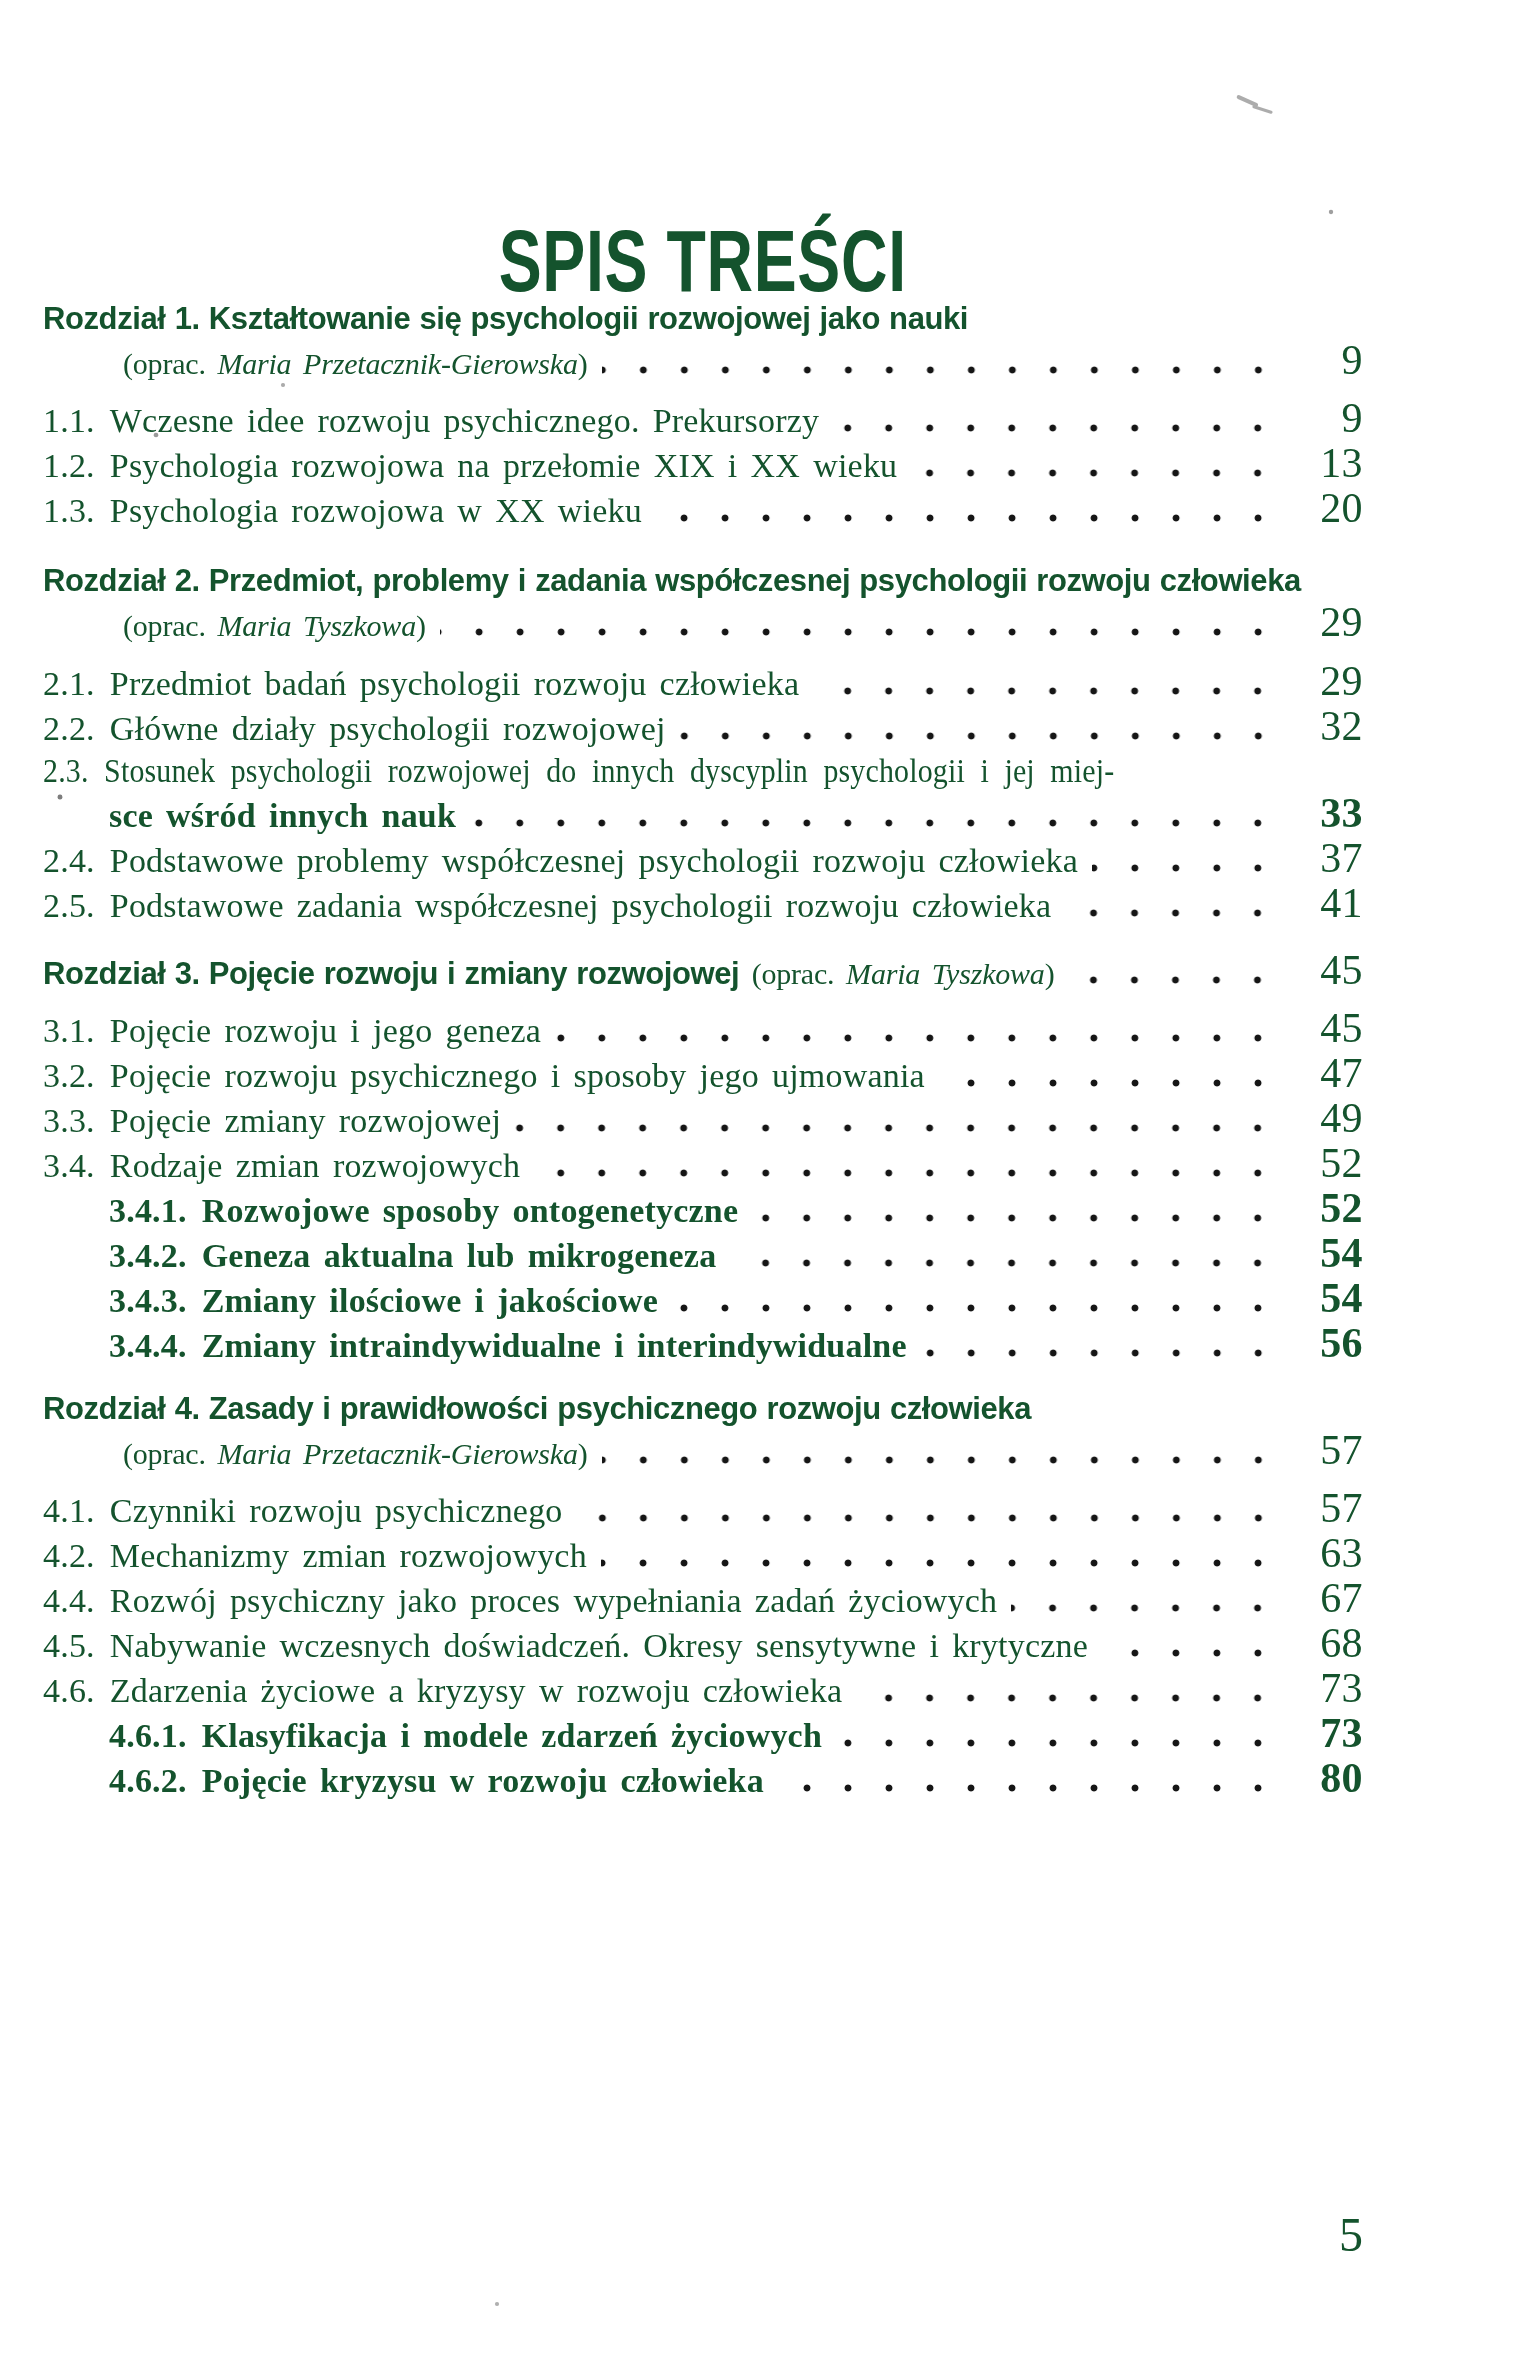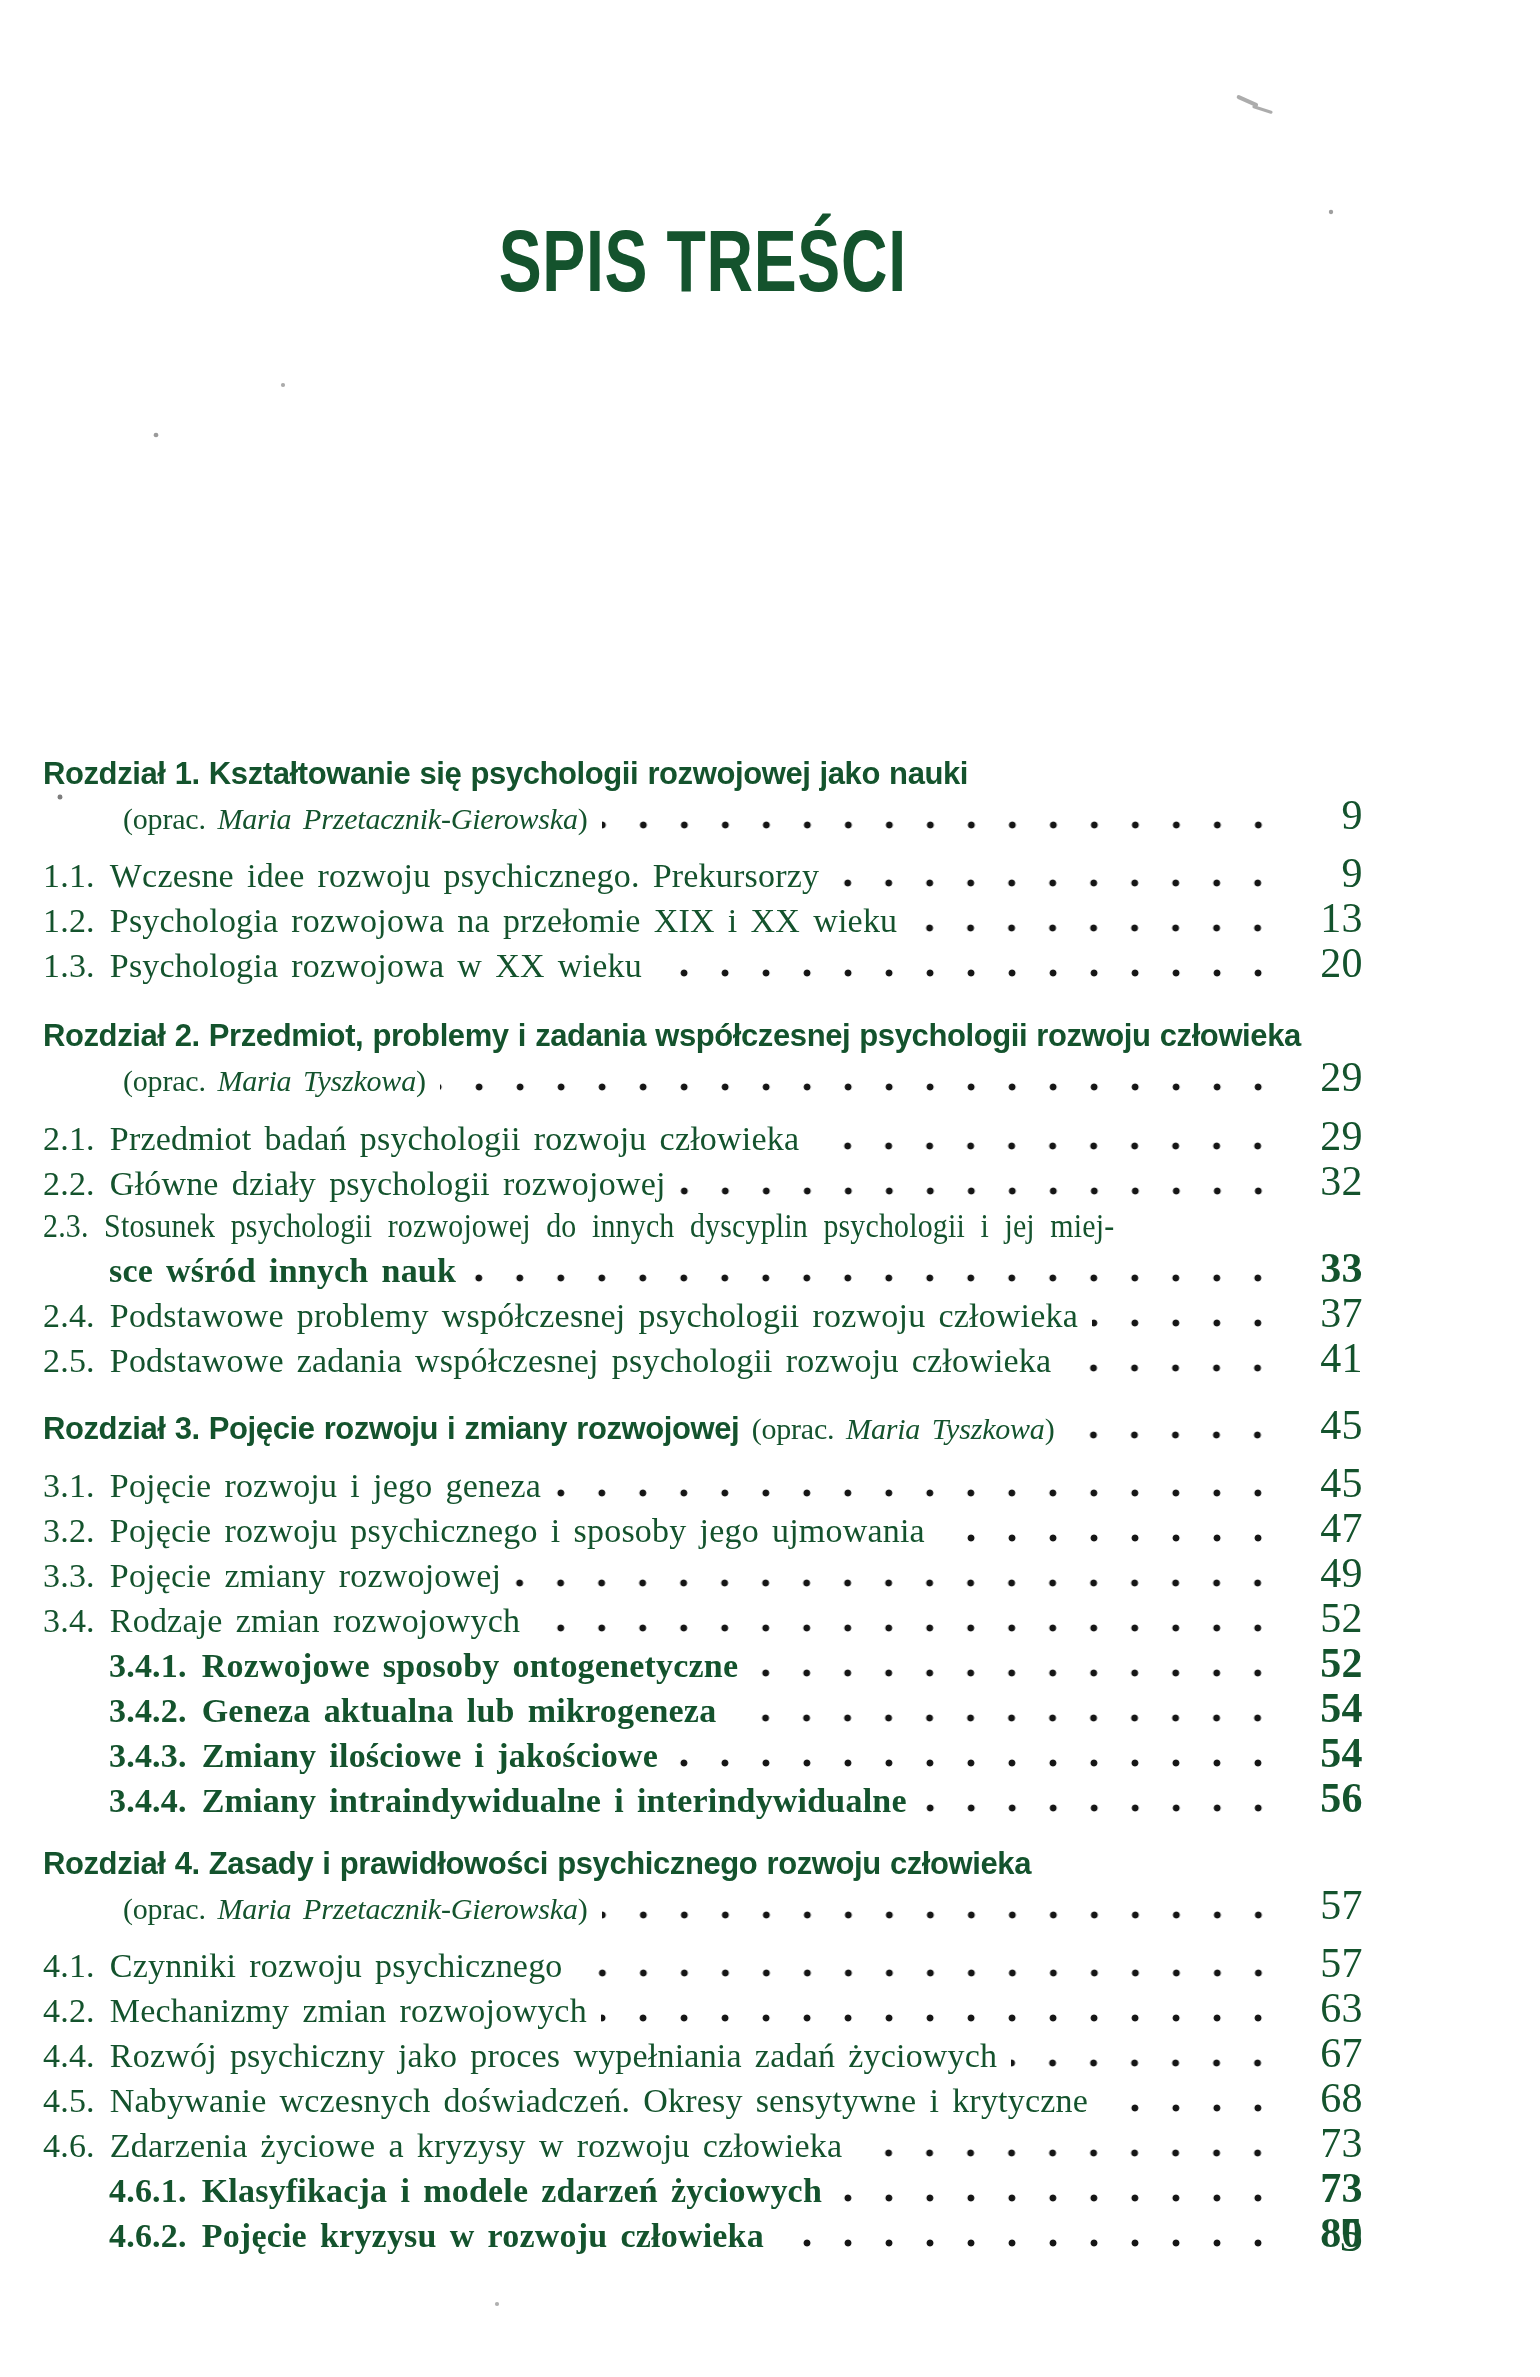--- a/index.html
+++ b/index.html
@@ -32,21 +32,21 @@
     font-weight: bold;
     font-size: 87px;
     line-height: 74px;
     letter-spacing: 0.9px;
     transform: scaleX(0.74);
     transform-origin: 50% 50%;
     white-space: nowrap;
   }
   
   .chapter { }
-  #chapters .chapter:nth-child(1) { margin-top: 455px; }
+  #chapters .chapter:nth-child(1) { }
   #chapters .chapter:nth-child(2) { margin-top: 28px; }
   #chapters .chapter:nth-child(3) { margin-top: 22px; }
   #chapters .chapter:nth-child(4) { margin-top: 20.4px; }
 
   .chead {
     font-family: "Liberation Sans", "DejaVu Sans", sans-serif;
     font-weight: bold;
     font-size: 31px;
     letter-spacing: -0.4px;
     word-spacing: 0.9px;

